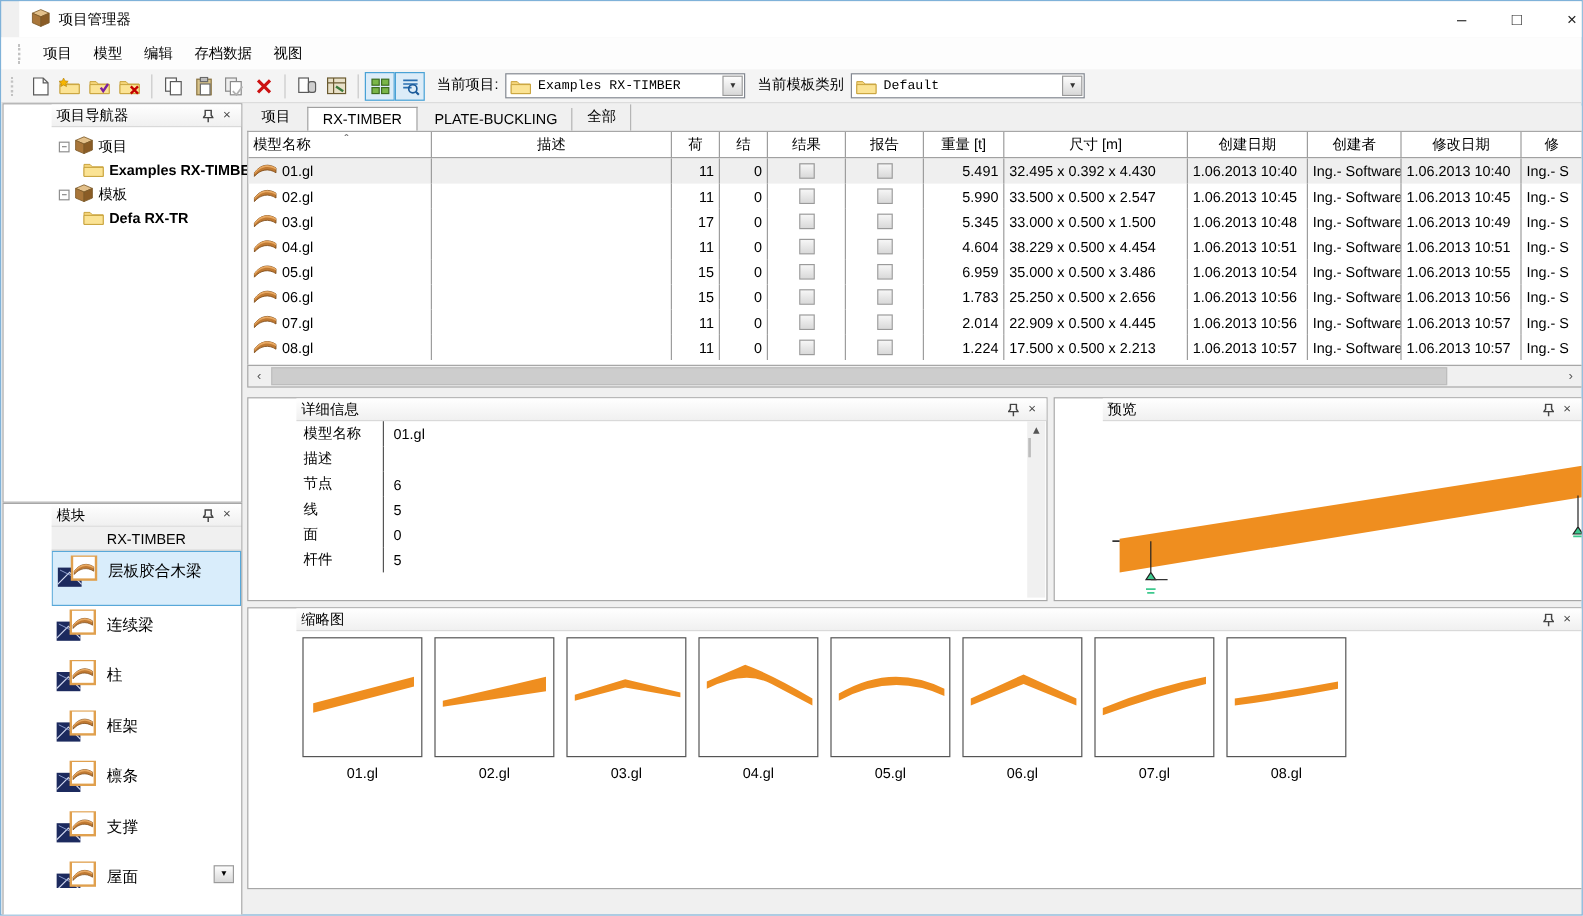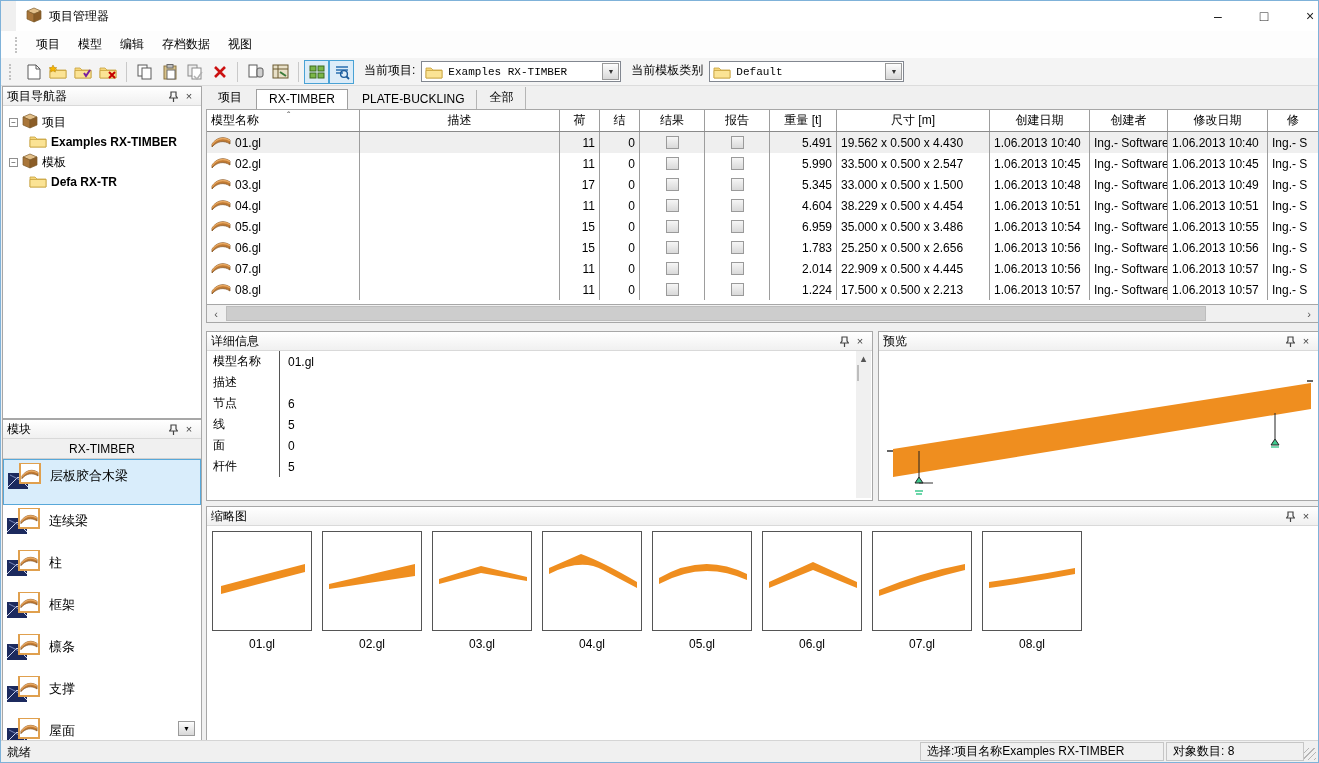--- a/index.html
+++ b/index.html
@@ -21,21 +21,21 @@
   .toolbar { position: absolute; left: 0; top: 57px; width: 100%; height: 28px; background: #f4f4f4; border-bottom: 1px solid #dcdcdc; display: flex; align-items: center; padding-left: 8px; }
   .tb-btn { width: 25px; height: 24px; display: flex; align-items: center; justify-content: center; border: 1px solid transparent; }
   .tb-btn.toggled { border: 1px solid #49a2d5; background: #dcecf8; }
   .tb-sep { width: 1px; height: 20px; background: #c9c9c9; margin: 0 5px; }
   .tb-label { margin: 0 6px 2px 10px; }
   .combo { height: 21px; background: #fff; border: 1px solid #828790; display: flex; align-items: center; padding-left: 3px; position: relative; }
   .combo .cval { margin-left: 4px; font-family: "Liberation Mono", monospace; font-size: 11px; white-space: nowrap; overflow: hidden; }
   .combo .carrow { position: absolute; right: 1px; top: 1px; bottom: 1px; width: 17px; background: linear-gradient(#fdfdfd,#d8d8d8); border: 1px solid #9a9a9a; display: flex; align-items: center; justify-content: center; font-size: 7px; color: #333; }
 
   
-  .panel { position: absolute; background: #fff; border: 1px solid #a7a7a7; }
+  .panel { position: absolute; background: #fff; border: 1px solid #a7a7a7; padding-left: 40px; }
   .panel-title { height: 19px; background: linear-gradient(#ffffff,#f0f0f0); border-bottom: 1px solid #d9d9d9; display: flex; align-items: center; padding: 0 4px; position: relative; }
   .panel-title .pt-text { flex: 1; }
   .pt-ic { width: 16px; height: 15px; display: flex; align-items: center; justify-content: center; color: #444; font-size: 11px; }
 
   
   .tree { padding: 6px 2px; }
   .tree-row { display: flex; align-items: center; height: 20px; white-space: nowrap; }
   .expander { width: 9px; height: 9px; border: 1px solid #8f8f8f; background: #fff; font-size: 8px; line-height: 7px; text-align: center; margin: 0 4px 0 4px; color: #333; }
   .tree-child { padding-left: 24px; font-weight: bold; }
   .tree-ic { margin-right: 4px; }
@@ -393,21 +393,21 @@
       <div class="tc c-desc"></div>
       <div class="tc c-loads">11</div>
       <div class="tc c-lc">0</div>
       <div class="tc c-res">
           <span class="chk"></span>
         </div>
       <div class="tc c-rep">
           <span class="chk"></span>
         </div>
       <div class="tc c-wt">5.491</div>
-      <div class="tc c-size">19.562 x 0.500 x 4.430</div>
+      <div class="tc c-size">32.495 x 0.392 x 4.430</div>
       <div class="tc c-cd">1.06.2013 10:40</div>
       <div class="tc c-cb">Ing.- Software</div>
       <div class="tc c-md">1.06.2013 10:40</div>
       <div class="tc c-mb">Ing.- S</div>
     </div>
     <div class="trow">
       <div class="tc c-name">
           <span class="row-ic"><svg width="20" height="14">
               <use href="#beam-glyph"></use>
             </svg></span>
@@ -693,20 +693,14 @@
       </div>
       <div class="thumb">
         <div class="thumb-box"><svg width="98" height="98">
               <path d="M6,56 Q50,50 92,42 L92,36 Q50,44 6,50 Z" fill="#ef8e1f"></path>
             </svg></div>
         <div class="thumb-label">08.gl</div>
       </div>
     </div>
   </div>
 
-  <div class="statusbar">
-    <span class="sb-ready">就绪</span>
-    <span class="sb-seg sb-sel">选择:项目名称Examples RX-TIMBER</span>
-    <span class="sb-seg sb-cnt">对象数目: 8</span>
-    <span class="sb-grip"></span>
-  </div>
 
 </div>
 
 </body></html>

